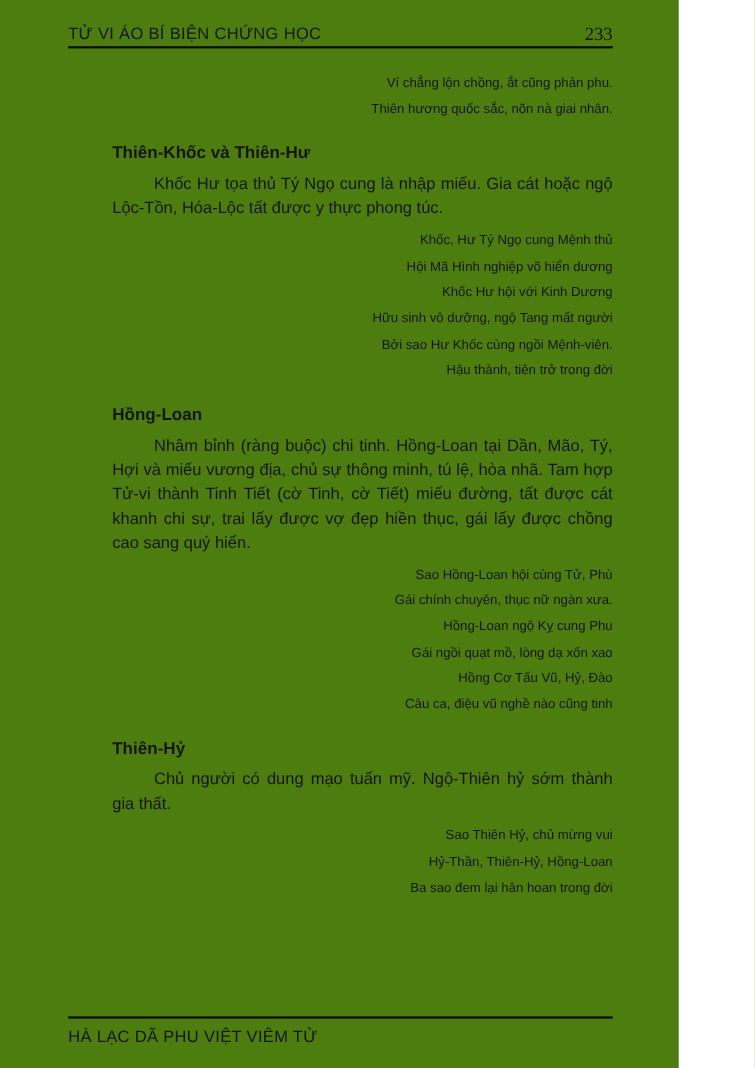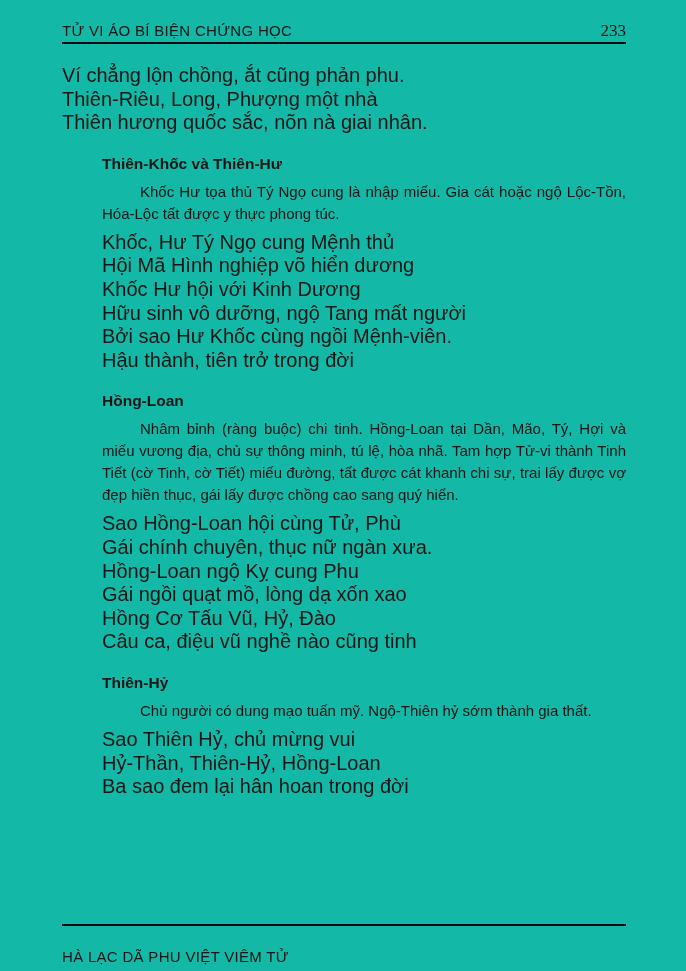--- a/index.html
+++ b/index.html
@@ -2,23 +2,23 @@
 <html><head>
 <meta charset="utf-8">
 <style>
   html, body {
     margin: 0;
     padding: 0;
     background: #ffffff;
   }
   .page {
     position: relative;
-    width: 686px;
+    width: 617px;
     height: 971px;
-    background: #14b8a6;
+    background: #4d7c0f;
     font-family: "Liberation Sans", sans-serif;
     color: #161616;
     overflow: hidden;
   }
   .header {
     position: absolute;
     top: 22px;
     left: 62px;
     right: 60px;
     display: flex;
@@ -40,23 +40,24 @@
   .main {
     position: absolute;
     top: 60px;
     left: 62px;
     right: 60px;
   }
   .intro {
     margin-top: 4px;
   }
   .poem-line {
-    font-size: 20px;
+    font-size: 12px;
     line-height: 23.6px;
     white-space: nowrap;
+    text-align: right;
   }
   .section {
     margin-top: 20px;
     margin-left: 40px;
   }
   .section-heading {
     font-size: 15.5px;
     font-weight: bold;
     margin: 0 0 8px 0;
   }
@@ -69,40 +70,39 @@
   }
   .verse {
     margin-top: 6px;
   }
   .footer {
     position: absolute;
     top: 924px;
     left: 62px;
     right: 60px;
     border-top: 2px solid #0a0a0a;
-    padding-top: 22px;
+    padding-top: 8px;
     font-size: 15px;
     letter-spacing: 0.3px;
   }
 </style>
 </head>
 <body>
 
 <div class="page">
 
   <div class="header">
     <span class="header-title">TỬ VI ÁO BÍ BIỆN CHỨNG HỌC</span>
     <span class="header-page">233</span>
   </div>
 
   <div class="main">
 
     <div class="intro">
       <div class="poem-line">Ví chẳng lộn chồng, ắt cũng phản phu.</div>
-      <div class="poem-line">Thiên-Riêu, Long, Phượng một nhà</div>
       <div class="poem-line">Thiên hương quốc sắc, nõn nà giai nhân.</div>
     </div>
 
     <div class="section">
       <div class="section-heading">Thiên-Khốc và Thiên-Hư</div>
       <p class="para">Khốc Hư tọa thủ Tý Ngọ cung là nhập miếu. Gia cát hoặc ngộ Lộc-Tồn, Hóa-Lộc tất được y thực phong túc.</p>
       <div class="verse">
         <div class="poem-line">Khốc, Hư Tý Ngọ cung Mệnh thủ</div>
         <div class="poem-line">Hội Mã Hình nghiệp võ hiển dương</div>
         <div class="poem-line">Khốc Hư hội với Kinh Dương</div>

